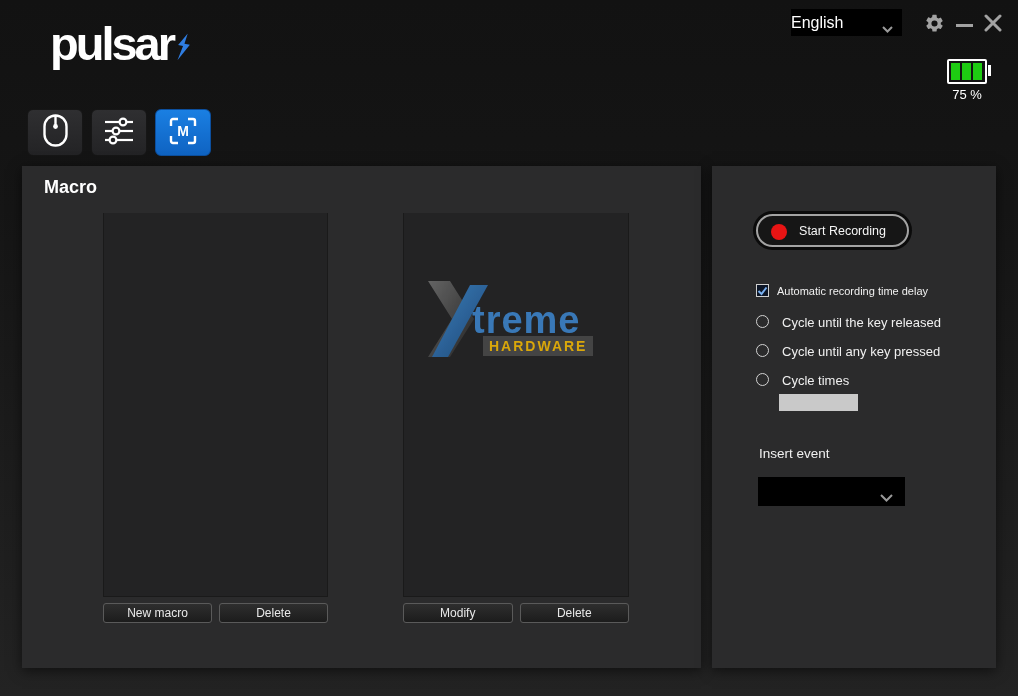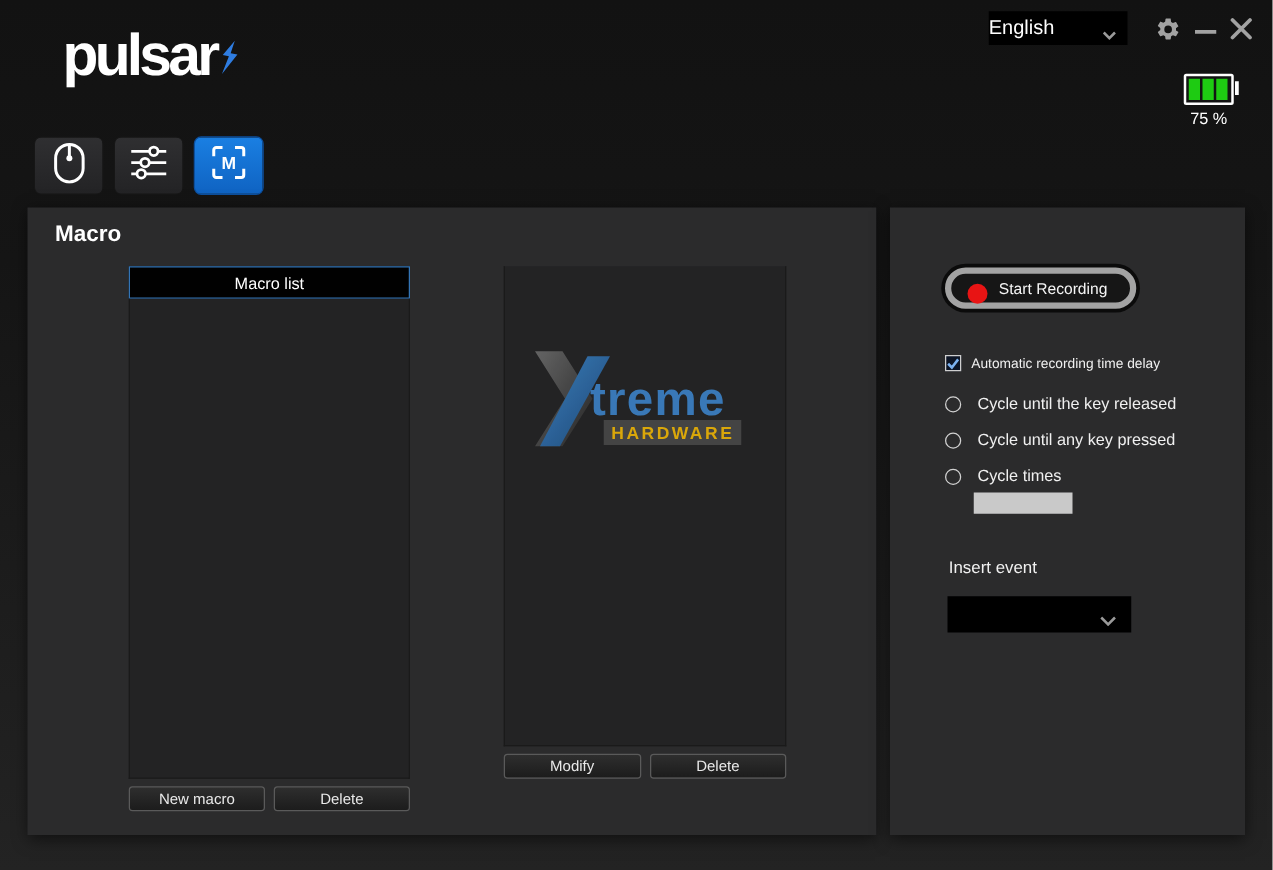--- a/index.html
+++ b/index.html
@@ -87,35 +87,35 @@
     color:#3b80c4; letter-spacing:1px; line-height:1;
   }
   .wm-hardware {
     position:absolute; left:57px; top:57px; font-size:14px; font-weight:bold;
     letter-spacing:2px; color:#eab308; background:#474747; padding:2px 6px;
   }
 
   
   .start-btn {
     position:absolute; left:44px; top:48px; width:153px; height:33px;
-    border-radius:17px; background:#161616; border:5px solid #a3a3a3;
+    border-radius:17px; background:#161616; border:2px solid #a3a3a3;
     box-shadow:0 0 0 3px #0b0b0b; cursor:pointer;
     display:flex; align-items:center; justify-content:center;
   }
   .rec-dot { position:absolute; left:13px; top:8px; width:16px; height:16px; border-radius:50%; background:#e81414; }
   .start-label { font-size:12.5px; color:#f5f5f5; padding-left:20px; }
 
   .check-row { position:absolute; left:44px; top:118px; display:flex; align-items:center; cursor:pointer; }
   .checkbox {
     width:13px; height:13px; background:#0c1526; border:1px solid #cfcfcf;
     display:flex; align-items:center; justify-content:center;
   }
   .check-row .lbl { margin-left:8px; font-size:11px; color:#f0f0f0; }
 
-  .radio-row { position:absolute; left:44px; display:flex; align-items:flex-end; cursor:pointer; }
+  .radio-row { position:absolute; left:44px; display:flex; align-items:flex-start; cursor:pointer; }
   .radio-row.r0 { top:149px; } .radio-row.r1 { top:178px; } .radio-row.r2 { top:207px; }
   .radio { width:13px; height:13px; border:1.5px solid #d2d2d2; border-radius:50%; background:transparent; }
   .radio-row .lbl { margin-left:13px; font-size:13px; color:#f0f0f0; }
 
   .cycle-input {
     position:absolute; left:67px; top:228px; width:79px; height:17px;
     background:#c9c9c9; border:none; font-size:12px; padding:0 4px;
   }
 
   .insert-label { position:absolute; left:47px; top:280px; font-size:13.5px; color:#f0f0f0; }
@@ -203,21 +203,20 @@
         <text x="14" y="19" text-anchor="middle" font-size="14" font-weight="bold" fill="#fff" font-family="Liberation Sans, sans-serif">M</text>
       </svg>
     </span>
   </div>
 </div>
 
 <div class="panel panel-main">
   <div class="section-title">Macro</div>
 
   <div class="list-col macro">
-    <div class="list-header">Macro list</div>
     <div class="list-body"></div>
     <div class="list-btn-row">
       <button class="small-btn">New macro</button>
       <button class="small-btn">Delete</button>
     </div>
   </div>
 
   <div class="list-col keys">
     <div class="list-body">
       <div class="watermark">

